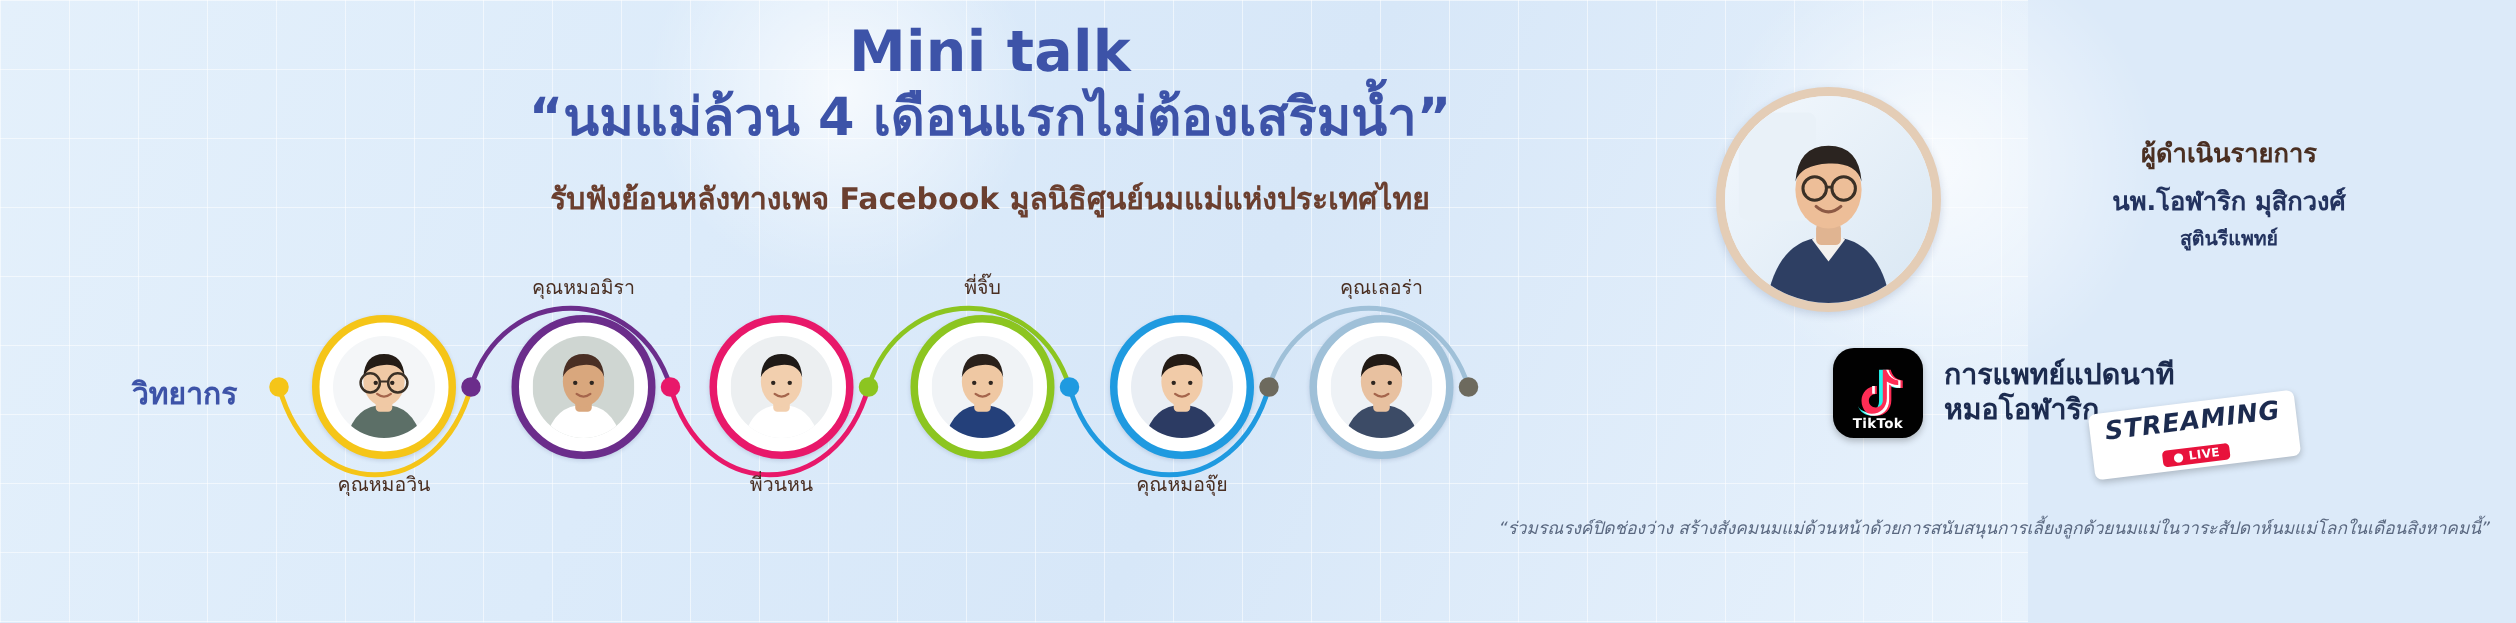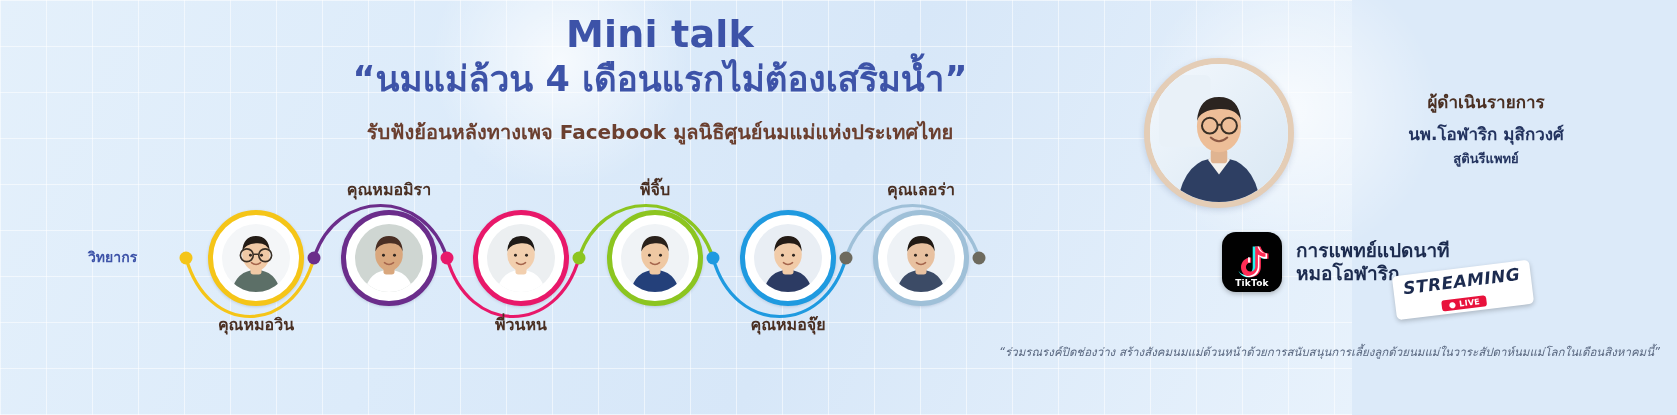--- a/index.html
+++ b/index.html
@@ -41,27 +41,27 @@
     display:flex;align-items:center;justify-content:center;
     box-shadow:0 1px 3px rgba(40,60,110,.18);
   }
   .ring .inner{
     width:74px;height:74px;border-radius:50%;overflow:hidden;position:relative;
     box-sizing:border-box;border:3px solid #fff;
   }
   .face{position:absolute;inset:0;}
   .sp .nm{
     position:absolute;left:50%;transform:translateX(-50%);
-    white-space:nowrap;font-size:16px;font-weight:700;color:#4a2f22;
+    white-space:nowrap;font-size:13px;font-weight:400;color:#4a2f22;
   }
   .sp.above .nm{bottom:104px;}
   .sp.below .nm{top:102px;}
 
   .lbl-vit{
-    position:absolute;left:88px;top:246px;font-size:14px;font-weight:700;color:#3d53a8;
+    position:absolute;left:88px;top:246px;font-size:20px;font-weight:700;color:#3d53a8;
   }
 
   
   #host{position:absolute;left:1120px;top:0;width:557px;height:415px;}
   .hostphoto{
     position:absolute;left:24px;top:58px;width:150px;height:150px;border-radius:50%;
     box-sizing:border-box;border:6px solid #e4cdb6;overflow:hidden;background:#eef3f8;
     box-shadow:0 2px 6px rgba(40,60,110,.18);
   }
   .hosttext{position:absolute;left:186px;top:88px;width:360px;text-align:center;}

